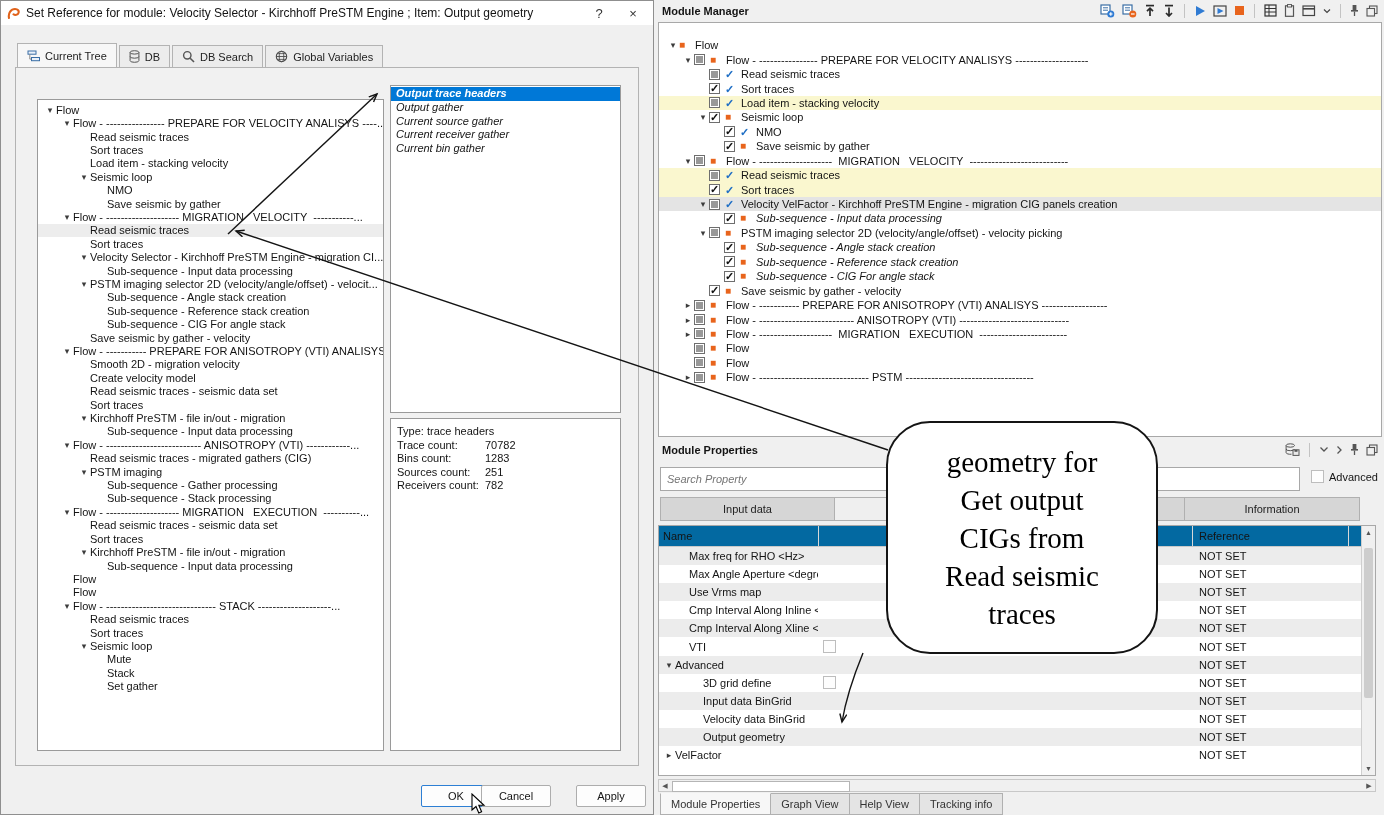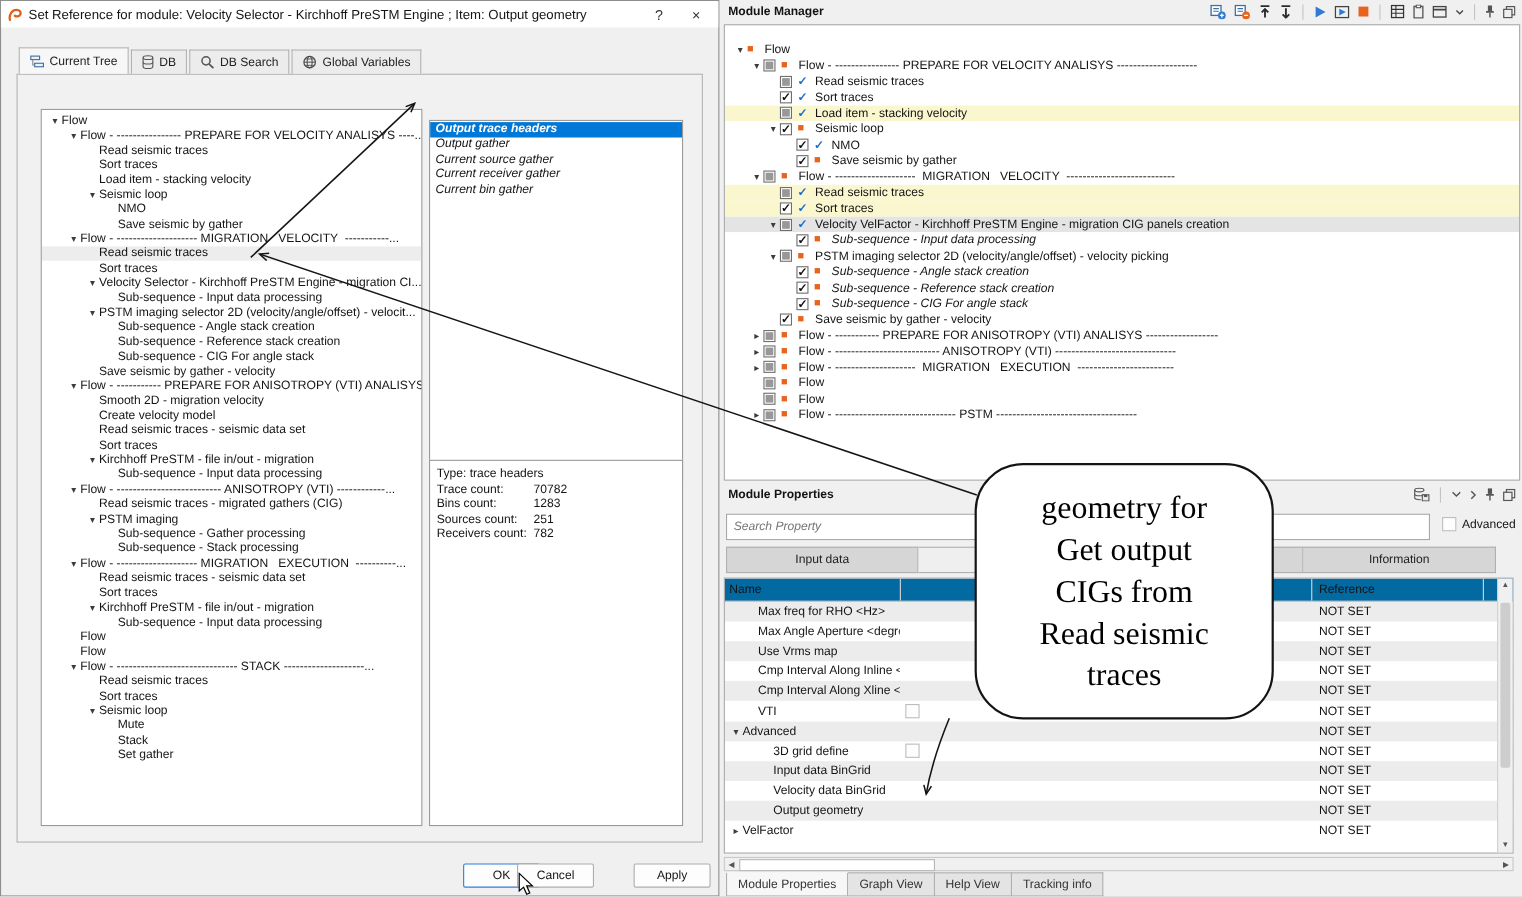--- a/index.html
+++ b/index.html
@@ -21,21 +21,21 @@
         border:1px solid #b3b3b3;border-bottom:none;color:#222;}
   .dtab.active{background:#f7f7f7;height:23px;margin-top:-2px;}
   #groupbox{position:absolute;left:14px;top:66px;width:624px;height:699px;
             border:1px solid #b3b3b3;background:#f1f1f1;box-sizing:border-box;}
   .panel{position:absolute;background:#fff;border:1px solid #9a9a9a;box-sizing:border-box;overflow:hidden;}
   #dlg-tree{left:36px;top:98px;width:347px;height:652px;padding-top:3px;}
   .dt-row{height:13.42px;display:flex;align-items:center;white-space:nowrap;}
   .dt-row .lbl{white-space:pre;}
   .dt-hl{background:#ededed;}
   .exp{width:12px;flex:none;color:#3c3c3c;font-size:9px;text-align:center;line-height:10px;}
-  #ref-list{left:389px;top:84px;width:231px;height:328px;padding-top:1px;margin-top:24px;}
+  #ref-list{left:389px;top:84px;width:231px;height:328px;padding-top:1px;}
   .ref-row{height:13.8px;line-height:13.8px;padding-left:5px;font-style:italic;white-space:nowrap;}
   .ref-row.sel{background:#0078d7;color:#fff;font-weight:bold;}
   #info-box{left:389px;top:417px;width:231px;height:333px;padding:6px 6px 0 6px;}
   .info-line{height:13.6px;line-height:13.6px;display:flex;white-space:pre;}
   .info-line .k{width:88px;flex:none;}
   #dlg-buttons{position:absolute;left:0;top:784px;width:654px;height:24px;}
   .btn{position:absolute;width:70px;height:22px;background:#fdfdfd;border:1px solid #adadad;
        border-radius:2px;display:flex;align-items:center;justify-content:center;box-sizing:border-box;}
   .btn.default{border:1px solid #2d7fd4;}
 
@@ -355,21 +355,21 @@
       <div id="info-rows">
           <div class="info-line"><span class="k">Trace count:</span><span>70782</span></div>
           <div class="info-line"><span class="k">Bins count:</span><span>1283</span></div>
           <div class="info-line"><span class="k">Sources count:</span><span>251</span></div>
           <div class="info-line"><span class="k">Receivers count:</span><span>782</span></div>
         </div>
     </div>
 
     <div id="dlg-buttons">
       <div class="btn default" style="left:420px;">OK</div>
-      <div class="btn" style="left:469px;">Cancel</div>
+      <div class="btn" style="left:480px;">Cancel</div>
       <div class="btn" style="left:575px;">Apply</div>
     </div>
   </div>
 
   <div id="right">
     <div class="pane-header" style="top:0;">
       <span class="ptitle">Module Manager</span>
       <span class="hdr-icons" id="mm-icons">
           <span class="ic">
             <svg width="15" height="14" viewBox="0 0 15 14">

